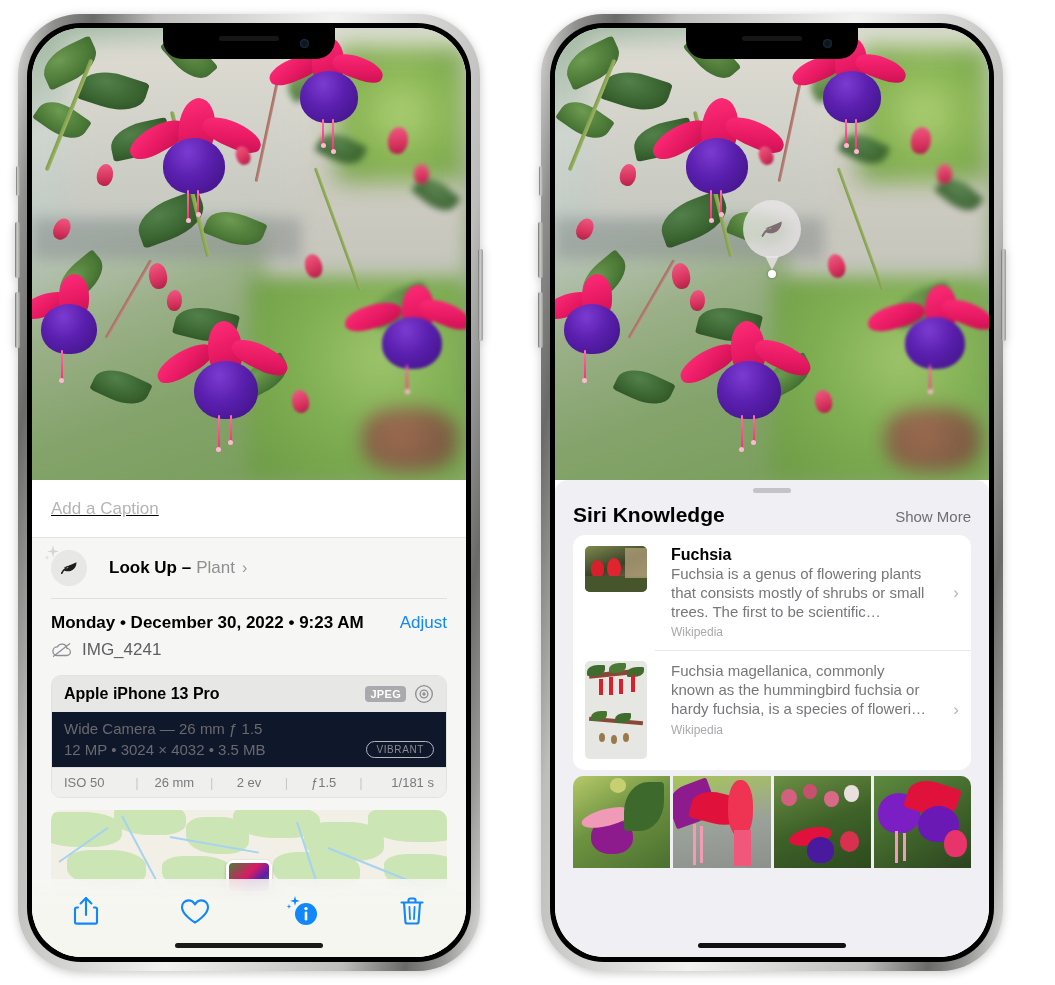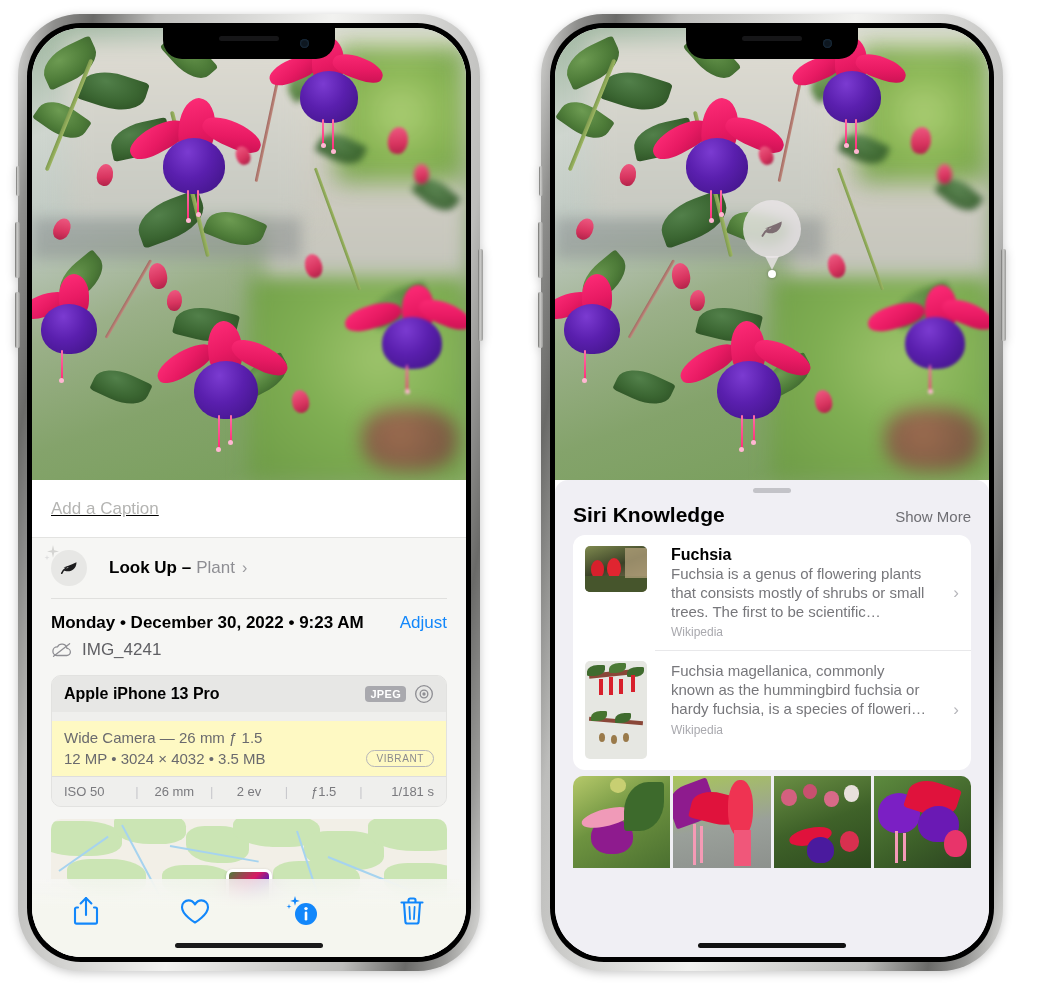--- a/index.html
+++ b/index.html
@@ -320,21 +320,21 @@
   .exif-head-right { display: flex; align-items: center; gap: 8px; }
   .jpeg-tag {
     font-size: 11px;
     font-weight: bold;
     color: #fff;
     background: #a9a9ae;
     padding: 2px 5px;
     border-radius: 4px;
     letter-spacing: .3px;
   }
-  .exif-body { padding: 8px 12px 9px; background: #fef9c3; margin-top: 9px; }
+  .exif-body { padding: 8px 12px 9px; background: #0f172a; }
   .exif-line1 { font-size: 15px; color: #6a6a6e; }
   .exif-line2row {
     display: flex; align-items: center; justify-content: space-between;
     margin-top: 4px;
   }
   .exif-line2 { font-size: 15px; color: #6a6a6e; }
   .vibrant-tag {
     font-size: 10px;
     color: #8a8a8e;
     border: 1px solid #b6b6ba;

